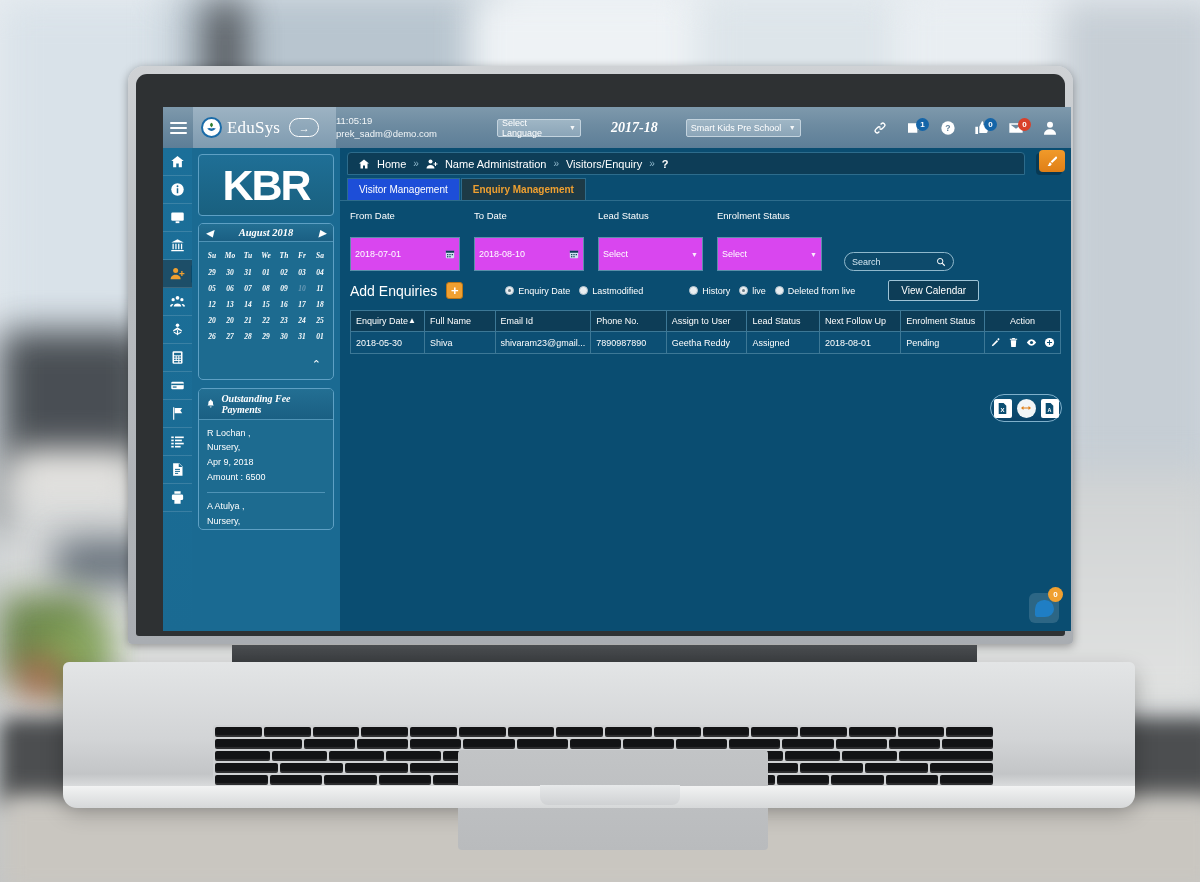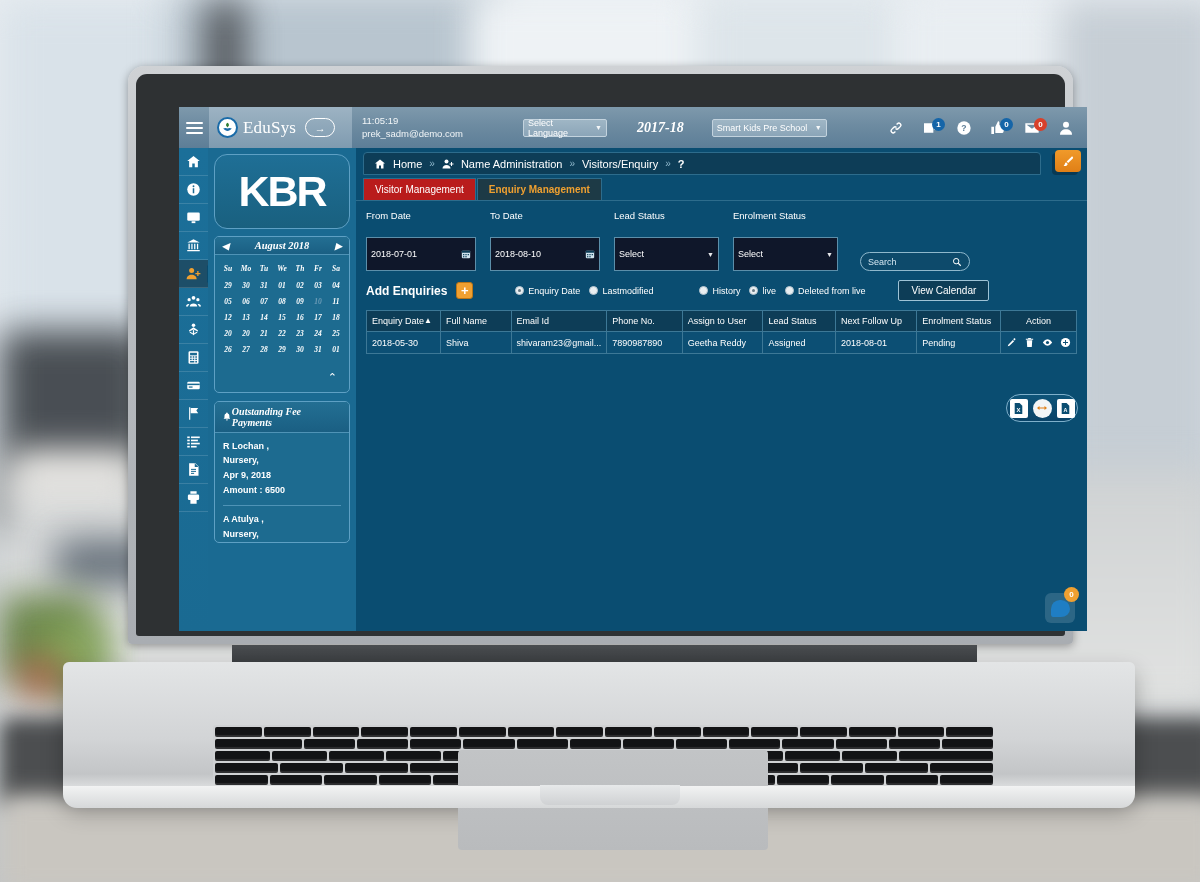--- a/index.html
+++ b/index.html
@@ -54,21 +54,21 @@
   }
   .lid-inner {
     position: absolute;
     left: 136px; top: 74px;
     width: 929px; height: 562px;
     background: #2e3133;
     border-radius: 11px 11px 3px 3px;
   }
   .screen {
     position: absolute;
-    left: 179px; top: 107px;
+    left: 163px; top: 107px;
     width: 908px; height: 524px;
     background: #0b5175;
     overflow: hidden;
   }
   .hinge {
     position: absolute;
     left: 232px; top: 645px;
     width: 745px; height: 30px;
     background: linear-gradient(180deg,#4a4d50,#3a3d40 60%,#55585b);
     border-radius: 0 0 6px 6px;
@@ -139,21 +139,21 @@
   .brand-logo {
     width: 21px; height: 21px; border-radius: 50%;
     background: #fff; border: 2px solid #1a6ba8;
     display:flex; align-items:center; justify-content:center; font-size:11px;
   }
   .brand-name { font-family:"Liberation Serif", serif; font-size:17px; color:#fff; letter-spacing:.2px;}
   .brand-arrow {
     width: 30px; height:19px; border:1.5px solid #fff; border-radius:10px;
     display:flex;align-items:center;justify-content:center;font-size:11px;margin-left:4px;
   }
-  .clockbox { padding-left:10px; line-height:1.35; font-size:9.5px; color:#f2f6f8; }
+  .clockbox { line-height:1.35; font-size:9.5px; color:#f2f6f8; }
   .lang-select, .school-select {
     background: linear-gradient(180deg,#9fb6c5,#8ba5b8);
     border:1px solid #c3d3de; border-radius:2px;
     height:18px; display:flex; align-items:center; justify-content:space-between;
     padding:0 4px; font-size:9px; color:#fff;
   }
   .lang-select { width:84px; margin-left:60px; }
   .school-select { width:115px; margin-left:28px; }
   .caret { font-size:7px; opacity:.9; }
   .session-year {
@@ -192,21 +192,21 @@
     border-top:9px solid transparent; border-bottom:9px solid transparent;
     border-left:8px solid #0a4a6b;
   }
 
   
   .sidebar {
     position:absolute; left:29px; top:41px; width:148px; bottom:0;
     background:#1a6a92; padding:6px;
   }
   .kbr-card {
-    height:75px; border:1px solid #5ea0c4; border-radius:13px;
+    height:62px; border:1px solid #5ea0c4; border-radius:4px;
     background: linear-gradient(180deg,#1f6f96,#19607f);
     display:flex; align-items:center; justify-content:center;
   }
   .kbr-text {
     font-family:"Liberation Sans", sans-serif; font-weight:bold;
     font-size:43px; letter-spacing:-2px; color:#fff;
   }
   .cal {
     margin-top:7px; border:1px solid #5ea0c4; border-radius:5px;
     background:#1d6b90; overflow:hidden;
@@ -228,26 +228,26 @@
   .cal-cell.muted { color:#6d9cb7; }
   .cal-foot {
     height:28px; display:flex; align-items:center; justify-content:flex-end;
     padding-right:12px; font-size:11px; color:#fff;
   }
   .fee-card {
     margin-top:8px; border:1px solid #5ea0c4; border-radius:5px;
     background:#1d6b90; overflow:hidden; height:142px;
   }
   .fee-head {
-    display:flex; align-items:center; gap:0; padding:4px 7px;
+    display:flex; align-items:center; gap:6px; padding:4px 7px;
     background:linear-gradient(180deg,#236f93,#1a5f83);
     font-family:"Liberation Serif", serif; font-style:italic; font-weight:bold; font-size:10px;
     border-bottom:1px solid #4f93b6;
   }
-  .fee-body { padding:6px 8px; font-size:9px; line-height:1.65;font-weight:bold; }
+  .fee-body { padding:6px 8px; font-size:9px; line-height:1.65; }
   .fee-sep { height:1px; background:#4f93b6; margin:7px 0 6px; }
 
   
   .content { position:absolute; left:177px; top:41px; right:0; bottom:0; background:#0a4d71; }
   .crumb-wrap { position:relative; height:30px; }
   .crumb {
     position:absolute; left:7px; top:4px; right:46px; height:23px;
     background:#0d3d57; border:1px solid #2d6c8c; border-radius:4px 4px 0 0;
     display:flex; align-items:center; gap:7px; padding-left:10px; font-size:11px;
   }
@@ -256,44 +256,44 @@
   .brush-btn {
     position:absolute; right:6px; top:2px; width:26px; height:22px;
     background: linear-gradient(180deg,#f09a2a,#e07f16);
     border-radius:4px; display:flex; align-items:center; justify-content:center;
     box-shadow: -3px 3px 0 rgba(0,0,0,.25);
   }
   .brush-btn svg { width:13px; height:13px; fill:#fff; }
 
   .tabs { display:flex; padding-left:7px; border-bottom:1px solid #2d6c8c; }
   .tab {
-    padding:5px 11px; font-size:10px; background:#b91c1c;
+    padding:5px 11px; font-size:10px; background:#1d4ed8;
     border:1px solid #2d6c8c; border-bottom:none; color:#fff; margin-right:1px;
   }
   .tab.active { background:#1d3a46; color:#f0a030; font-weight:bold; }
 
   .filters { padding:9px 10px 0; display:flex; align-items:flex-end; gap:14px; }
   .fgroup label { display:block; font-size:9.5px; margin-bottom:16px; color:#fff; }
   .finput {
-    height:19px; background:#0f172a; border:1px solid #5c8faa;
+    height:19px; background:#d946ef; border:1px solid #5c8faa;
     display:flex; align-items:center; justify-content:space-between;
     padding:16px 4px; font-size:9px; color:#fff;gap:24px;
   }
   .finput.date  { width:110px; }
   .finput.sel   { width:105px; }
   .finput svg { width:10px; height:10px; fill:#cfe3ee; }
   .search-box {
     width:110px; height:19px; border:1px solid #8fb8cc; border-radius:10px;
     background:#0d4a6b; display:flex; align-items:center; justify-content:space-between;
     padding:0 7px; font-size:9px; color:#d3e6f1; margin-left:8px;
   }
   .search-box svg { width:10px; height:10px; fill:#fff; }
 
   .actionrow { padding:9px 10px 6px; display:flex; align-items:center; }
-  .add-enq { font-size:12px; font-weight:bold; }
+  .add-enq { font-size:14px; font-weight:normal; }
   .plus-btn {
     width:17px;height:17px;background:#f0a030;border:1px solid #b87518;border-radius:3px;
     display:inline-flex;align-items:center;justify-content:center;
     color:#fff;font-size:13px;font-weight:bold;line-height:1;margin-left:9px;
   }
   .radios { display:flex; align-items:center; gap:9px; margin-left:42px; font-size:9px; }
   .radios.g2 { margin-left:46px; }
   .radio { display:flex; align-items:center; gap:4px; }
   .rdot {
     width:9px;height:9px;border-radius:50%;background:#e9eef1;

